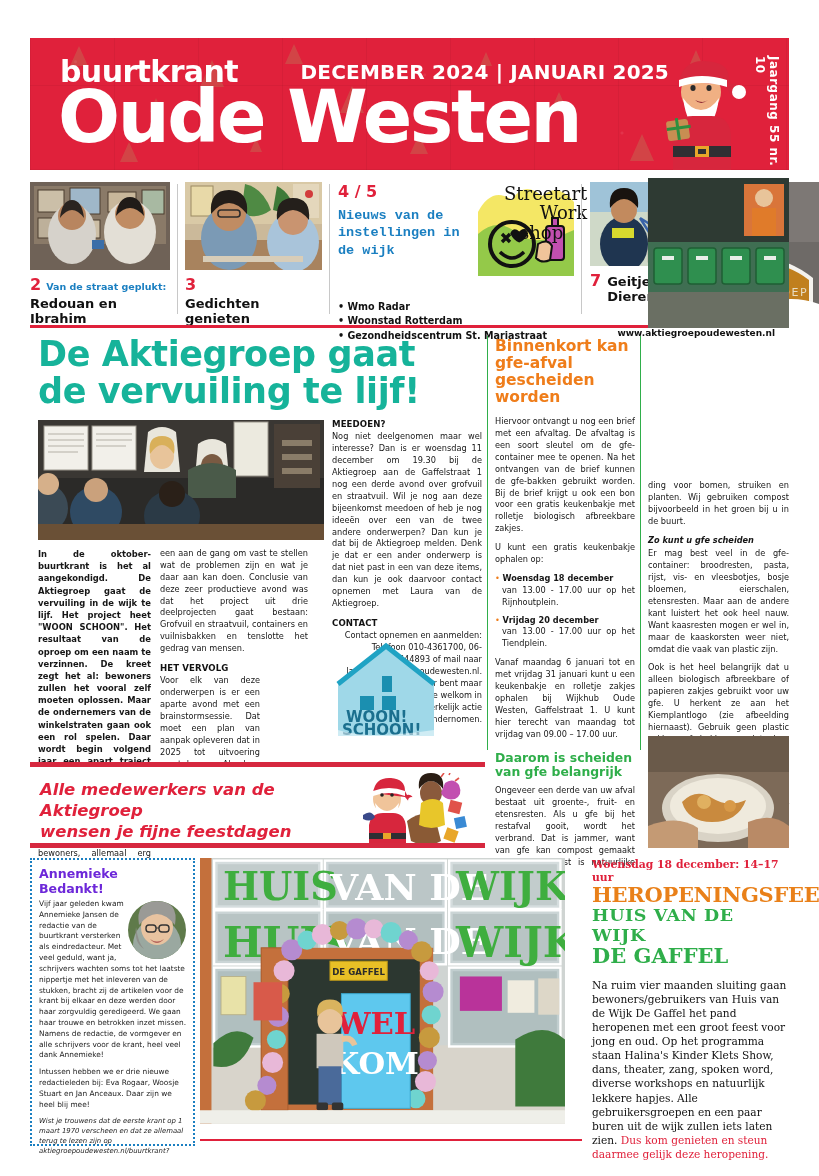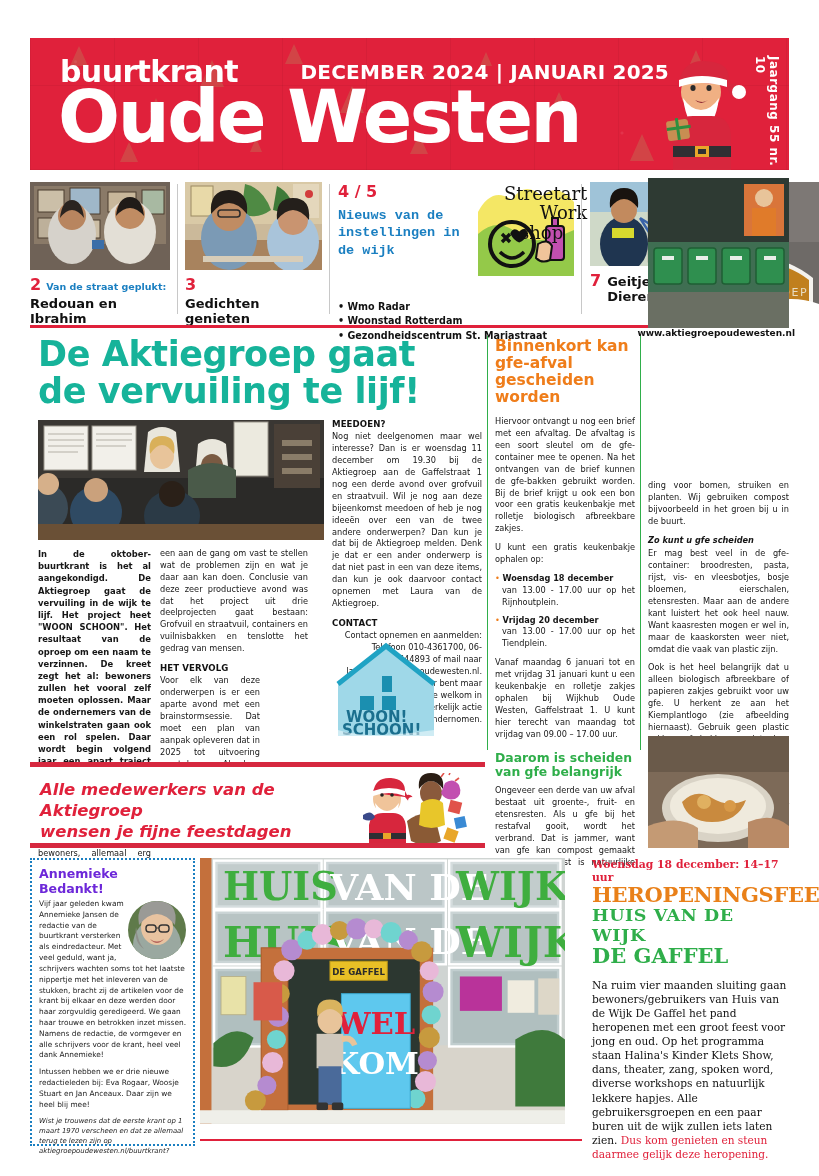--- a/index.html
+++ b/index.html
@@ -67,21 +67,21 @@
   .t-sep { position:absolute; top:2px; width:1px; height:130px; background:#c8c8c8; }
   .t-photo { width:100%; height:88px; overflow:hidden; position:relative; }
   .t-num { color:#e0213b; font-weight:bold; font-size:16px; font-family:"DejaVu Sans", sans-serif; }
   .t-kicker { color:#1a7fc1; font-weight:bold; font-size:9.5px; font-family:"DejaVu Sans", sans-serif; }
   .t-title { color:#111; font-weight:bold; font-size:13px; font-family:"DejaVu Sans", sans-serif; line-height:1.12; }
   .t-head { color:#1a7fc1; font-weight:bold; font-size:13.5px; line-height:1.28; font-family:Liberation Mono, monospace; }
   .t-list { list-style:none; margin-top:20px; }
   .t-list li { font-size:9.6px; font-weight:bold; color:#111; line-height:1.5; font-family:"DejaVu Sans", sans-serif; }
   .t-list li::before { content:"• "; color:#111; }
   .strip-rule { position:absolute; left:30px; top:325px; width:759px; height:3px; background:#e0213b; }
-  .site-url { position:absolute; right:24px; top:328px; font-size:9px; font-weight:bold; color:#111; font-family:"DejaVu Sans", sans-serif;}
+  .site-url { position:absolute; right:44px; top:328px; font-size:9px; font-weight:bold; color:#111; font-family:"DejaVu Sans", sans-serif;}
 
   
   .headline {
     position:absolute; left:38px; top:336px; width:450px;
     color:#16b39a; font-size:35px; font-weight:bold; line-height:1.07;
     font-family:"DejaVu Sans", sans-serif; letter-spacing:-0.4px;
   }
 
   
   .col { position:absolute; font-family:"DejaVu Sans", sans-serif; }

